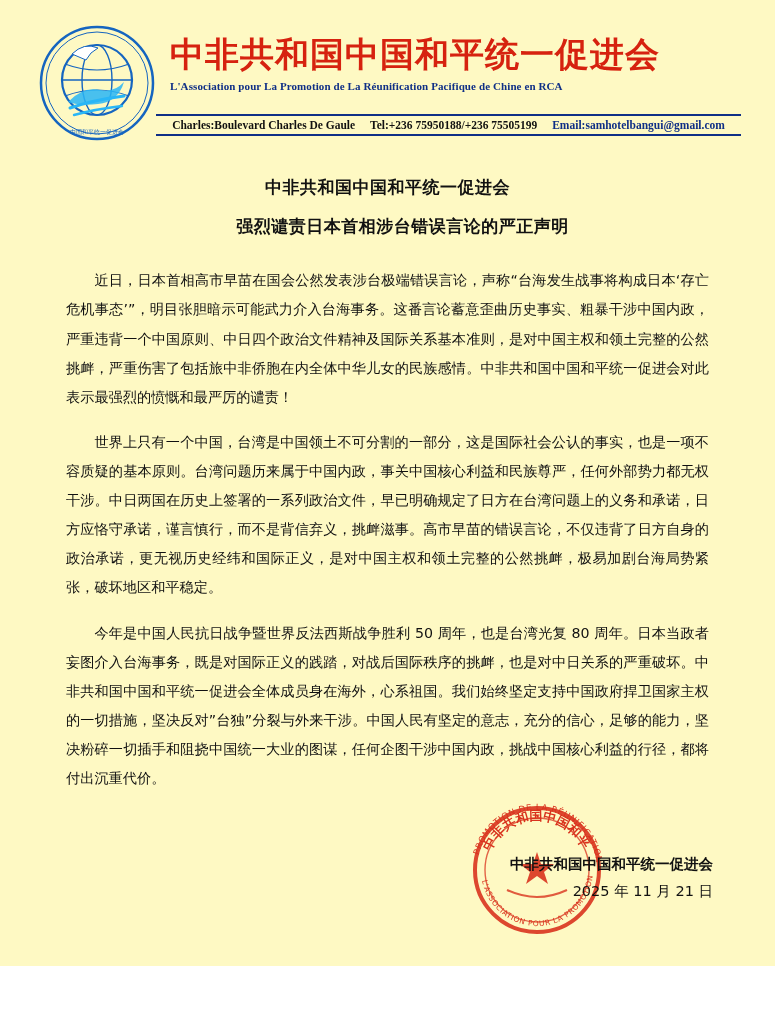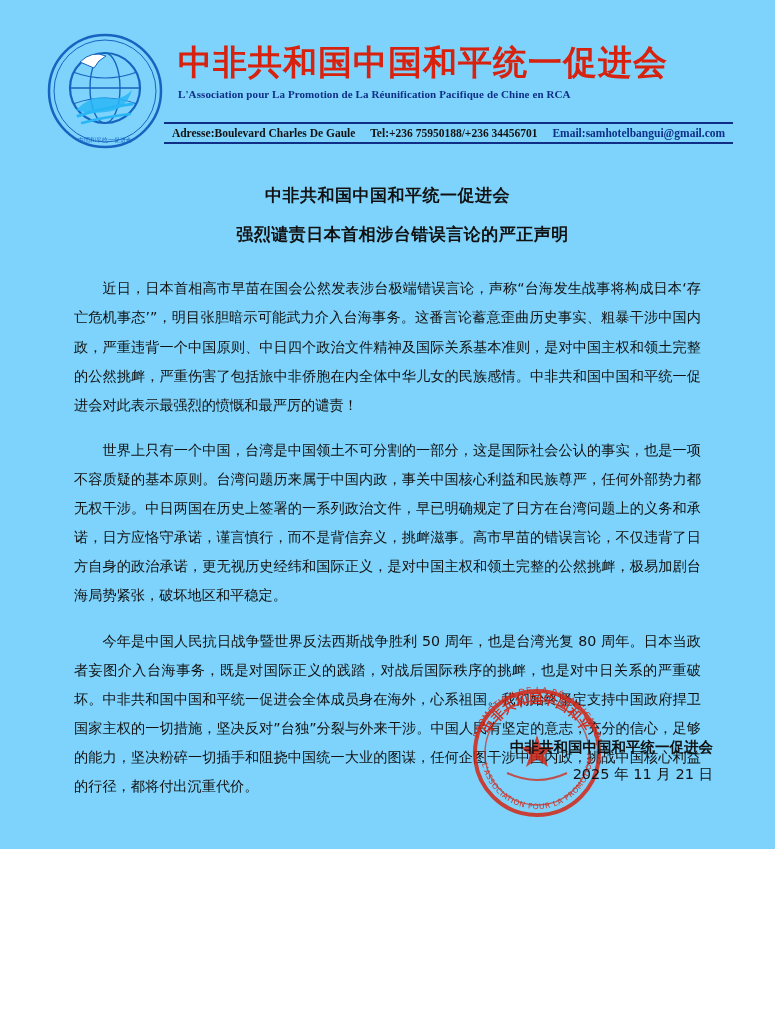--- a/index.html
+++ b/index.html
@@ -10,24 +10,24 @@
     width: 775px;
     height: 1013px;
     background: #ffffff;
     font-family: "Liberation Serif", "DejaVu Serif", serif;
     color: #111111;
     overflow: hidden;
   }
   .page {
     position: relative;
     width: 775px;
-    height: 849px;
+    height: 966px;
     box-sizing: border-box;
-    padding: 12px;
-    background: #7dd3fc;
+    padding: 4px;
+    background: #fef9c3;
   }
 
   
   .letterhead {
     position: relative;
     display: flex;
     align-items: flex-start;
     padding: 18px 30px 0 34px;
     height: 140px;
     box-sizing: border-box;
@@ -168,22 +168,22 @@
         <text x="59" y="110" font-size="6" fill="#1565c0" text-anchor="middle" font-family="DejaVu Sans, sans-serif">中国和平统一促进会</text>
       </svg>
     </div>
 
     <div class="head-text">
       <div class="org-cn">中非共和国中国和平统一促进会</div>
       <div class="org-fr">L'Association pour La Promotion de La Réunification Pacifique de Chine en RCA</div>
     </div>
 
     <div class="contact-bar">
-      <span class="seg">Adresse:Boulevard Charles De Gaule</span>
-      <span class="seg">Tel:+236 75950188/+236 34456701</span>
+      <span class="seg">Charles:Boulevard Charles De Gaule</span>
+      <span class="seg">Tel:+236 75950188/+236 75505199</span>
       <span class="seg mail">Email:samhotelbangui@gmail.com</span>
     </div>
   </div>
 
   <div class="titles">
     <div class="title-line">中非共和国中国和平统一促进会</div>
     <div class="title-line">强烈谴责日本首相涉台错误言论的严正声明</div>
   </div>
 
   <div class="body-text">

